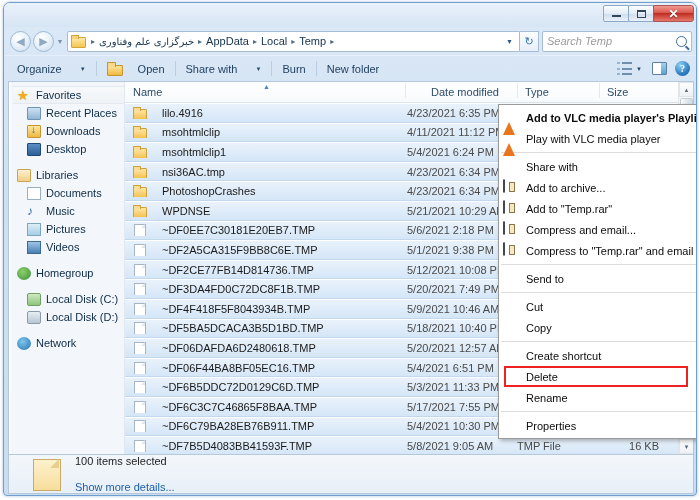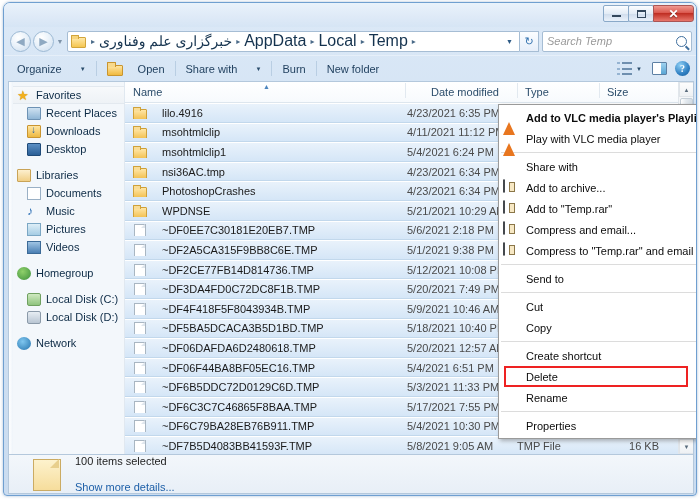--- a/index.html
+++ b/index.html
@@ -86,24 +86,24 @@
     content: ""; position: absolute; left: 0; top: 2px; width: 13px; height: 9px;
     background: linear-gradient(180deg,#ffe8a8 0%, #f5c651 100%);
     border: 1px solid #d2a53b; border-radius: 1px;
   }
   .folder-mini:after {
     content: ""; position: absolute; left: 0; top: 0px; width: 6px; height: 3px;
     background: #f7d47c; border: 1px solid #d2a53b; border-bottom: none;
     border-radius: 1px 1px 0 0;
   }
   .crumb {
-    font-size: 16px; color: #14324e; white-space: nowrap;
+    font-size: 11px; color: #14324e; white-space: nowrap;
     padding: 0 1px;
   }
-  .crumb.rtl { direction: rtl; font-size: 14px; }
+  .crumb.rtl { direction: rtl; font-size: 10px; }
   .sep { color: #4a6a88; font-size: 8px; padding: 0 3px; }
   .addrcaret {
     margin-left: auto; color: #2d5a85; font-size: 7px; padding: 0 4px;
   }
   .refresh {
     width: 19px; height: 21px; border: 1px solid #a6bdd4; border-left: none;
     background: linear-gradient(180deg,#fbfdff 0%,#e7effa 100%);
     display: flex; align-items: center; justify-content: center;
     color: #2f6fad; font-size: 11px;
   }

